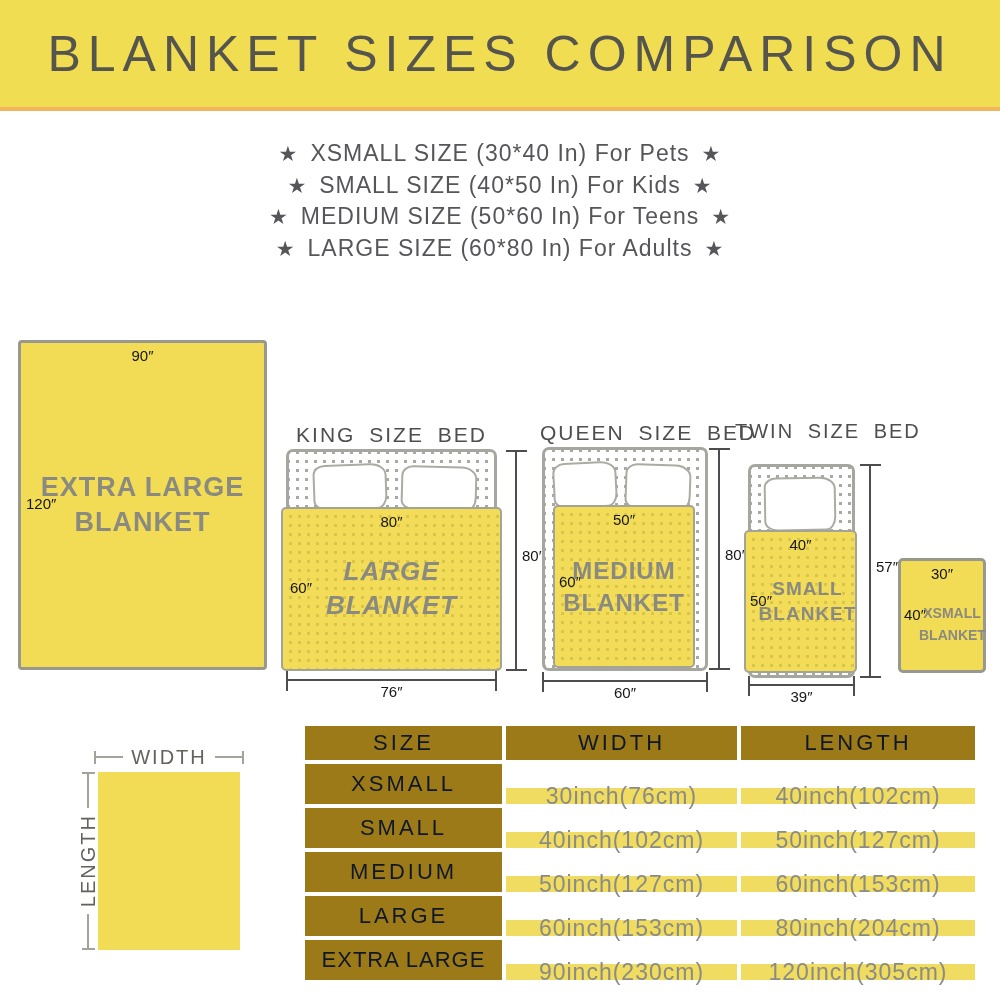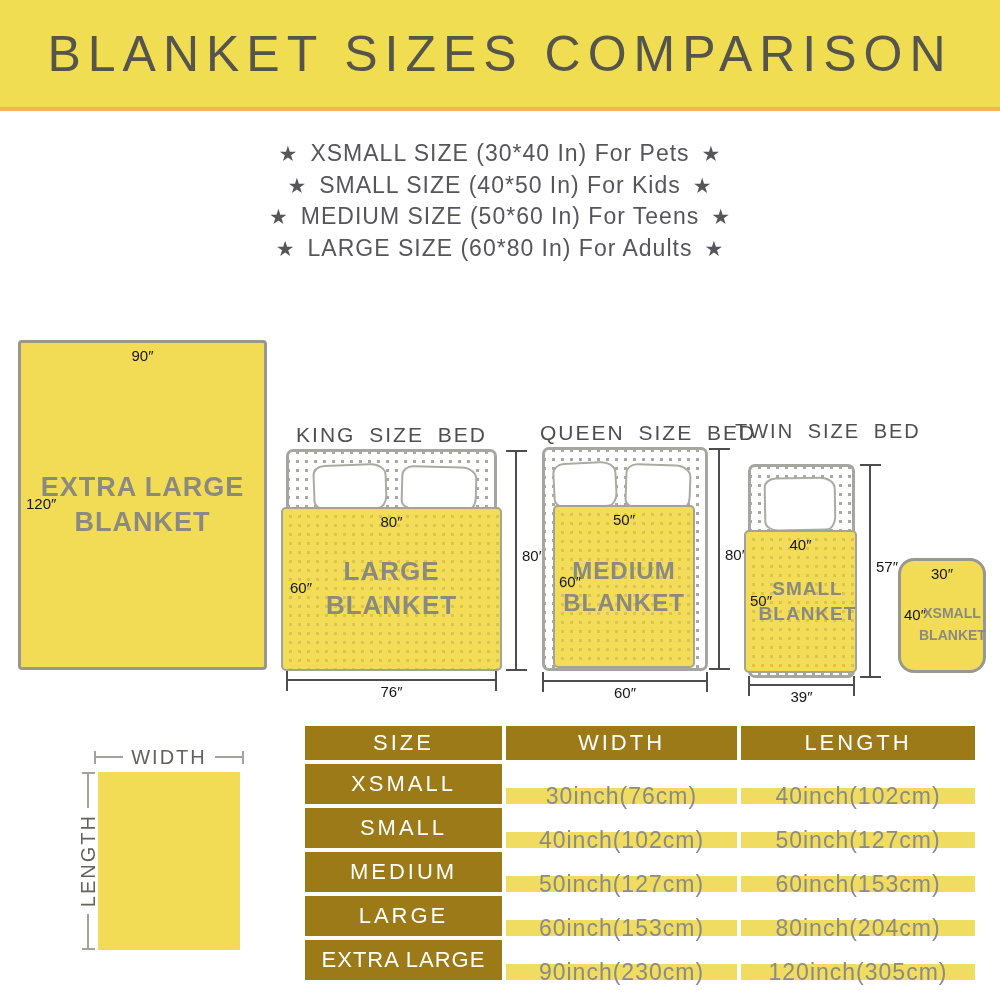--- a/index.html
+++ b/index.html
@@ -63,21 +63,21 @@
                          writing-mode:vertical-rl; transform:rotate(180deg); }
   .ll-line { flex:1; width:0; border-left:2px solid #A3A39C; position:relative; }
   .ll-line.t::before { content:""; position:absolute; top:0; left:-7px; width:13px; border-top:2px solid #A3A39C; }
   .ll-line.b::before { content:""; position:absolute; bottom:0; left:-7px; width:13px; border-top:2px solid #A3A39C; }
 
   
   .size-table { position:absolute; left:305px; top:726px; width:670px;
                 display:grid; grid-template-columns:197px 231px 234px;
                 grid-template-rows:34px 40px 40px 40px 40px 40px; gap:4px; }
   .cell { display:flex; align-items:center; justify-content:center; white-space:nowrap; }
-  .cell.gold { background:#9C7A18; color:#ffffff; font-size:22px; letter-spacing:3px; }
+  .cell.gold { background:#9C7A18; color:#0f172a; font-size:22px; letter-spacing:3px; }
   .cell.data { background:#F0DC60; color:#8B8B85; font-size:23px; letter-spacing:1px;margin-top:24px; }
 </style>
 </head>
 <body>
 
 <div id="stage">
 
   <div class="banner">
     <div class="banner-title">BLANKET SIZES COMPARISON</div>
   </div>
@@ -99,21 +99,21 @@
   </div>
 
   <div class="bed-title" style="left:286px; top:423px; width:211px;">KING SIZE BED</div>
   <div class="bed" style="left:286px; top:449px; width:211px; height:221px;">
     <div class="pillow" style="left:24px; top:12px; width:74px; height:46px; transform:rotate(-2deg);"></div>
     <div class="pillow" style="left:112px; top:14px; width:76px; height:45px; transform:rotate(1.5deg);"></div>
   </div>
   <div class="blanket" style="left:281px; top:507px; width:221px; height:164px;">
     <div class="top-dim">80″</div>
     <div class="dim-label" style="left:7px; top:70px;">60″</div>
-    <div class="blanket-name" style="font-size:26px;">
+    <div class="blanket-name" style="font-size:26px;font-style:italic;">
       <div>LARGE BLANKET</div>
     </div>
   </div>
   <div class="vdim" style="left:515px; top:450px; height:221px;"></div>
   <div class="dim-label" style="left:522px; top:547px;">80″</div>
   <div class="hdim" style="left:286px; top:679px; width:211px;"></div>
   <div class="dim-label" style="left:286px; top:683px; width:211px; text-align:center;">76″</div>
 
   <div class="bed-title" style="left:540px; top:421px; width:170px; font-size:21px;">QUEEN SIZE BED</div>
   <div class="bed" style="left:542px; top:447px; width:166px; height:224px;">
@@ -143,21 +143,21 @@
     <div class="blanket-name" style="font-size:19px; padding-left:14px;">
       <div>SMALL</div>
       <div>BLANKET</div>
     </div>
   </div>
   <div class="vdim" style="left:869px; top:464px; height:214px;"></div>
   <div class="dim-label" style="left:876px; top:558px;">57″</div>
   <div class="hdim" style="left:748px; top:684px; width:107px;"></div>
   <div class="dim-label" style="left:748px; top:688px; width:107px; text-align:center;">39″</div>
 
-  <div class="blanket-flat" style="left:898px; top:558px; width:88px; height:115px; border-radius:16px;">
+  <div class="blanket-flat" style="left:898px; top:558px; width:88px; height:115px; border-radius:5px;">
     <div class="top-dim">30″</div>
     <div class="dim-label" style="left:3px; top:45px;">40″</div>
     <div style="position:absolute; left:18px; top:42px; width:66px; text-align:center; font-weight:700; color:#8A8A80; font-size:14px; line-height:1.55;">
       <div>XSMALL</div>
       <div>BLANKET</div>
     </div>
   </div>
 
   <div class="legend-width">
     <span class="lw-line l"></span>

